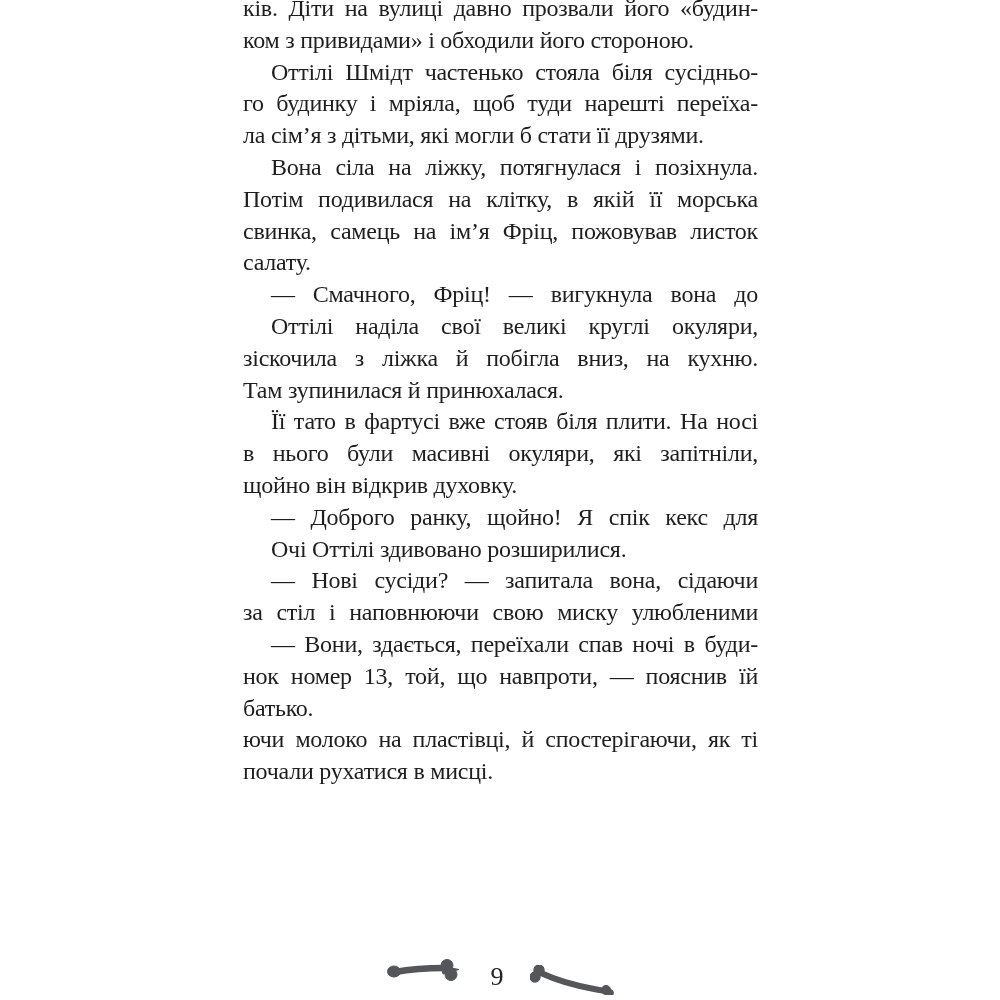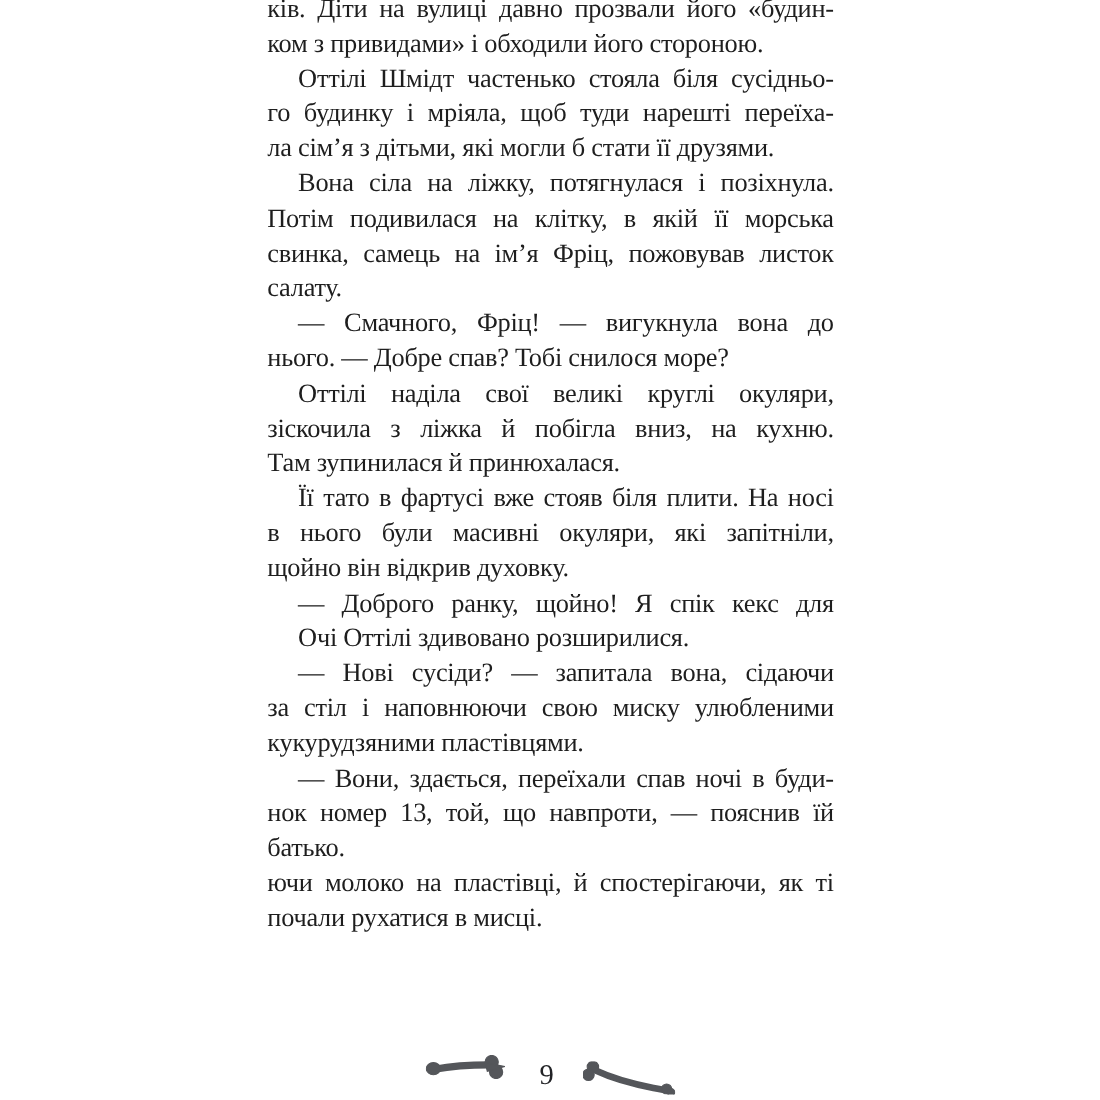--- a/index.html
+++ b/index.html
@@ -65,32 +65,30 @@
       <div class="line j">ків. Діти на вулиці давно прозвали його «будин-</div>
       <div class="line">ком з привидами» і обходили його стороною.</div>
       <div class="line j i">Оттілі Шмідт частенько стояла біля сусідньо-</div>
       <div class="line j">го будинку і мріяла, щоб туди нарешті переїха-</div>
       <div class="line">ла сім’я з дітьми, які могли б стати її друзями.</div>
       <div class="line j i">Вона сіла на ліжку, потягнулася і позіхнула.</div>
       <div class="line j">Потім подивилася на клітку, в якій її морська</div>
       <div class="line j">свинка, самець на ім’я Фріц, пожовував листок</div>
       <div class="line">салату.</div>
       <div class="line j i">— Смачного, Фріц! — вигукнула вона до</div>
-      <div class="line">нього. — Добре спав? Тобі снилося море?</div>
       <div class="line j i">Оттілі наділа свої великі круглі окуляри,</div>
       <div class="line j">зіскочила з ліжка й побігла вниз, на кухню.</div>
       <div class="line">Там зупинилася й принюхалася.</div>
       <div class="line j i">Її тато в фартусі вже стояв біля плити. На носі</div>
       <div class="line j">в нього були масивні окуляри, які запітніли,</div>
       <div class="line">щойно він відкрив духовку.</div>
       <div class="line j i">— Доброго ранку, щойно! Я спік кекс для</div>
       <div class="line i">Очі Оттілі здивовано розширилися.</div>
       <div class="line j i">— Нові сусіди? — запитала вона, сідаючи</div>
       <div class="line j">за стіл і наповнюючи свою миску улюбленими</div>
-      <div class="line">кукурудзяними пластівцями.</div>
       <div class="line j i">— Вони, здається, переїхали спав ночі в буди-</div>
       <div class="line j">нок номер 13, той, що навпроти, — пояснив їй</div>
       <div class="line">батько.</div>
       <div class="line j">ючи молоко на пластівці, й спостерігаючи, як ті</div>
       <div class="line">почали рухатися в мисці.</div>
     </div>
 
   <div class="footer">
     <svg class="bone bone-left" width="78" height="22" viewBox="0 0 78 22" aria-hidden="true">
       <path d="M8,13 C24,10 40,9 58,9" fill="none" stroke-width="6.5" stroke-linecap="round"></path>

